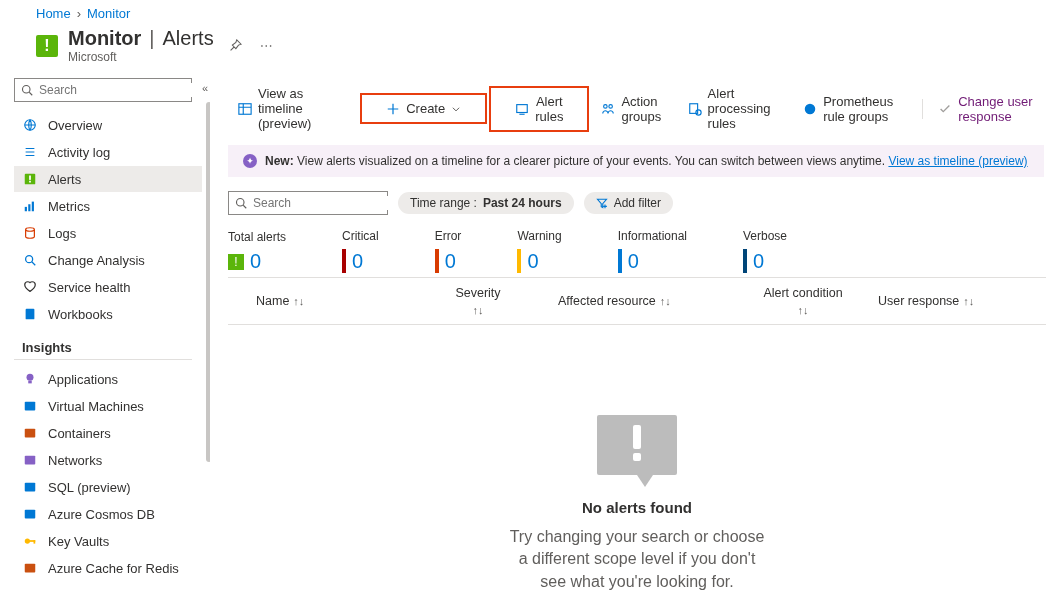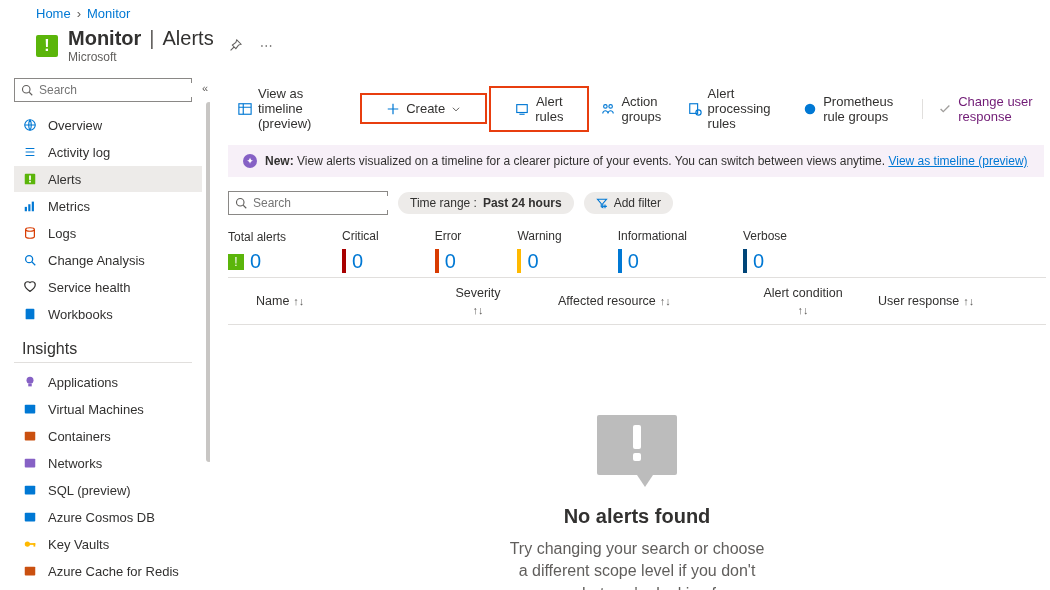--- a/index.html
+++ b/index.html
@@ -30,21 +30,21 @@
 
 
 .side-search { display:flex; align-items:center; border:1px solid #8a8886; width: 178px; height:24px; padding:0 6px; margin-bottom:10px; gap:6px; }
 .side-search input { border:none; outline:none; font-size:12px; flex:1; }
 .side-search .mag { color:#605e5c; }
 
 
 .nav-item { display:flex; align-items:center; gap:10px; padding:5px 8px; font-size:13px; cursor:pointer; border-radius:0; margin:1px 0; }
 .nav-item.active { background:#edebe9; }
 .nav-icon { width:16px; height:16px; display:inline-flex; align-items:center; justify-content:center; }
-.section-label { font-size:16px; font-weight:400; padding:12px 8px 4px 8px; border-bottom:1px solid #e1dfdd; margin-bottom:6px; width:178px; }
+.section-label { font-size:13px; font-weight:700; padding:12px 8px 4px 8px; border-bottom:1px solid #e1dfdd; margin-bottom:6px; width:178px; }
 
 
 .scroll-thumb { position:absolute; right: -2px; top: 30px; width: 6px; height: 360px; background:#c8c6c4; border-radius:3px; }
 
 
 .main { flex:1; padding: 6px 4px 6px 18px; overflow:hidden; }
 
 
 .toolbar { display:flex; align-items:center; gap:2px; padding: 4px 0 10px 0; border-bottom:0; }
 .tbtn { display:inline-flex; align-items:center; gap:6px; padding:4px 10px; font-size:13px; cursor:pointer; color:#323130; }
@@ -86,21 +86,21 @@
 .col-resource { width:170px; }
 .col-condition { width:150px;flex-direction:column; }
 .col-response { width:160px; }
 
 
 .empty-state { display:flex; flex-direction:column; align-items:center; padding-top:90px; gap:10px; }
 .empty-icon-box { width:80px; height:60px; background:#bcbcbc; position:relative; border-radius:2px; }
 .empty-icon-box::after { content:""; position:absolute; bottom:-12px; left:40px; width:0; height:0; border-left:8px solid transparent; border-right:8px solid transparent; border-top:12px solid #bcbcbc; }
 .empty-excl-bar { position:absolute; left:36px; top:10px; width:8px; height:24px; background:#fff; border-radius:2px; }
 .empty-excl-dot { position:absolute; left:36px; top:38px; width:8px; height:8px; background:#fff; border-radius:2px; }
-.empty-title { font-size:20px; font-weight:600; margin-top:20px; }
+.empty-title { font-size:15px; font-weight:600; margin-top:14px; }
 .empty-sub { font-size:16px; color:#605e5c; text-align:center; max-width:260px; line-height:1.4; }
 
 svg { display:block; }
 </style>
 </head>
 <body>
 
 <div class="breadcrumb">
   <a href="#">Home</a>
   <span class="sep">›</span>

